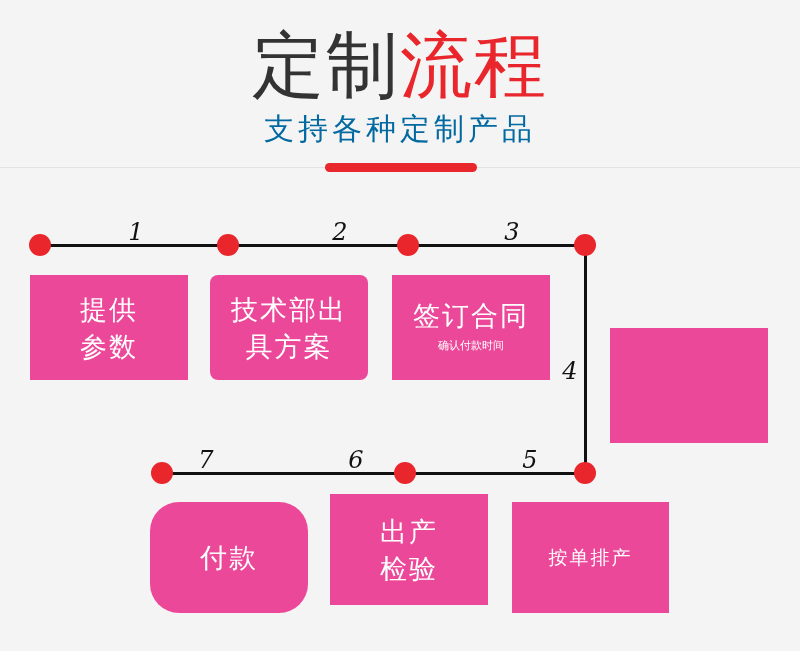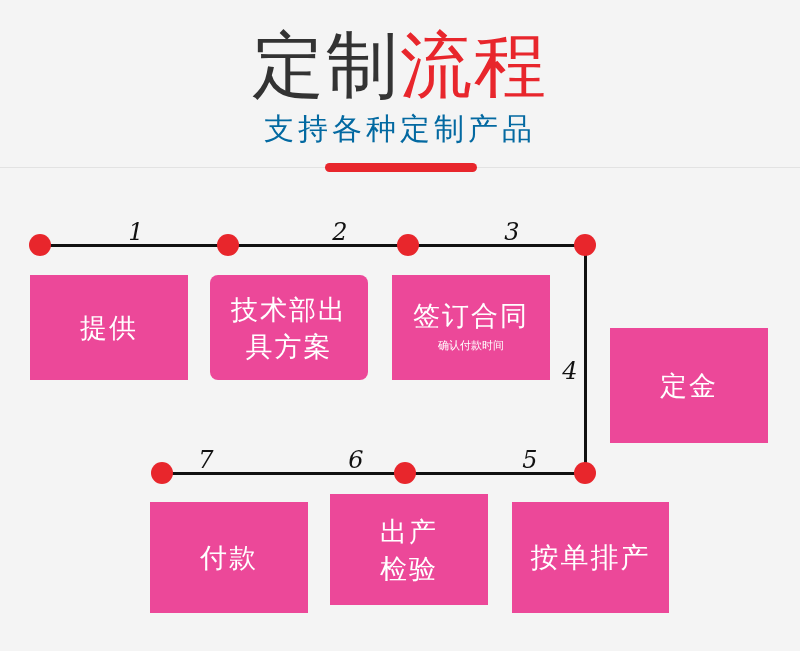--- a/index.html
+++ b/index.html
@@ -124,21 +124,21 @@
     line-height: 37px;
     letter-spacing: 2px;
     white-space: nowrap;
   }
   .box .sub {
     font-size: 11px;
     line-height: 24px;
     letter-spacing: 0px;
     white-space: nowrap;
   }
-  .box.single .line1 { font-size: 28px; }
+  .box.single .line1 { font-size: 19px; }
 </style>
 </head>
 <body>
 
 <div id="page">
 
   <div class="header">
     <div class="title">
       <span class="t-dark">定制</span><span class="t-red">流程</span>
     </div>
@@ -166,43 +166,43 @@
     <div class="step-num" style="left:136px; top:62px;">1</div>
     <div class="step-num" style="left:340px; top:62px;">2</div>
     <div class="step-num" style="left:512px; top:62px;">3</div>
     <div class="step-num" style="left:570px; top:201px;">4</div>
     <div class="step-num" style="left:530px; top:290px;">5</div>
     <div class="step-num" style="left:356px; top:290px;">6</div>
     <div class="step-num" style="left:206px; top:290px;">7</div>
 
     <div class="box" style="left:30px; top:105px; width:158px; height:105px;">
       <div class="line1">提供</div>
+      <div class="line2">参数</div>
     </div>
 
     <div class="box" style="left:210px; top:105px; width:158px; height:105px;border-radius:8px;">
       <div class="line1">技术部出</div>
       <div class="line2">具方案</div>
     </div>
 
     <div class="box" style="left:392px; top:105px; width:158px; height:105px;">
       <div class="line1">签订合同</div>
       <div class="sub">确认付款时间</div>
     </div>
 
     <div class="box" style="left:610px; top:158px; width:158px; height:115px;">
-      <div class="line2">定金</div>
     </div>
 
     <div class="box single" style="left:512px; top:332px; width:157px; height:111px;">
       <div class="line1">按单排产</div>
     </div>
 
     <div class="box" style="left:330px; top:324px; width:158px; height:111px;">
       <div class="line1">出产</div>
       <div class="line2">检验</div>
     </div>
 
-    <div class="box" style="left:150px; top:332px; width:158px; height:111px;">
+    <div class="box" style="left:150px; top:332px; width:158px; height:111px;border-radius:29px;">
       <div class="line1">付款</div>
     </div>
 
   </div>
 </div>
 
 </body></html>

